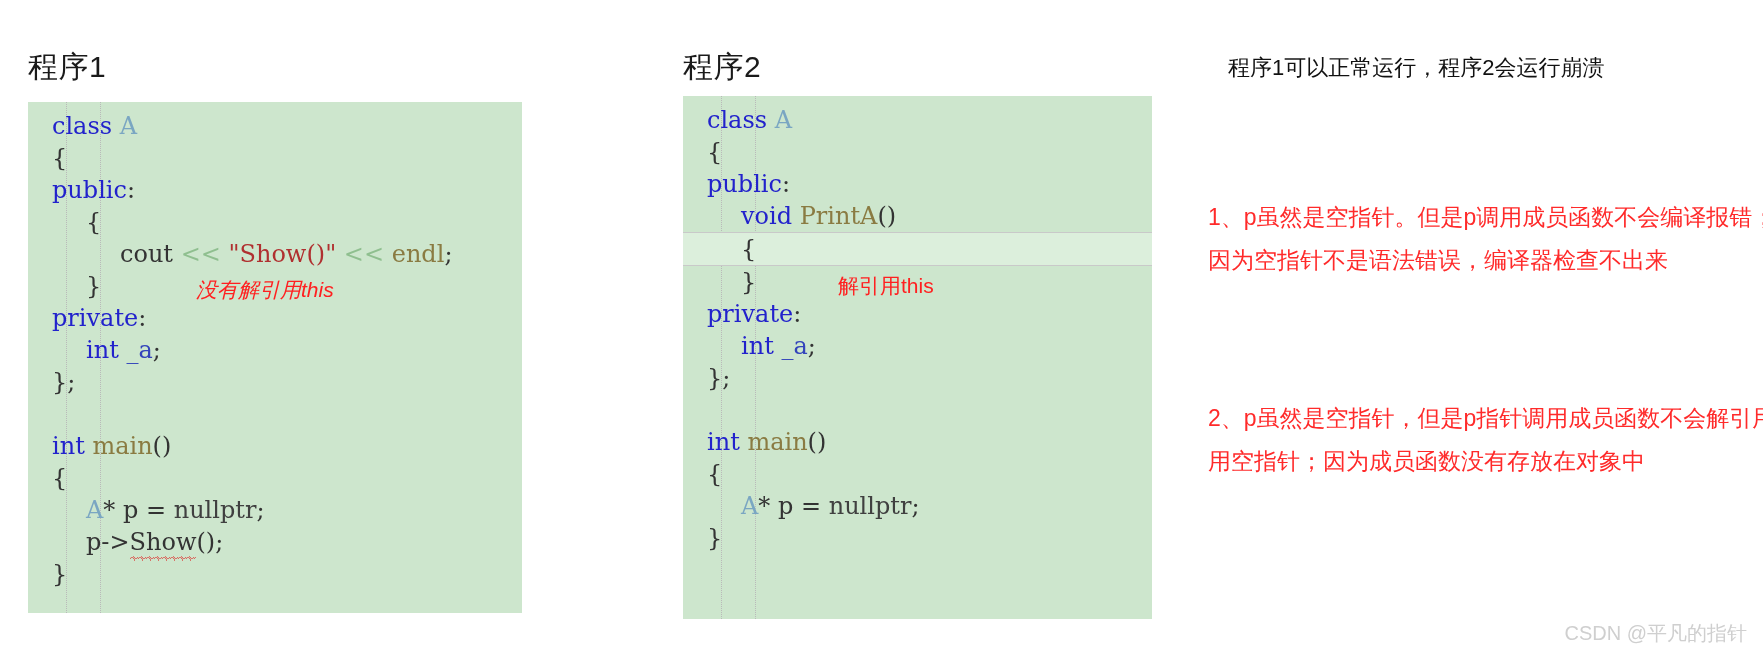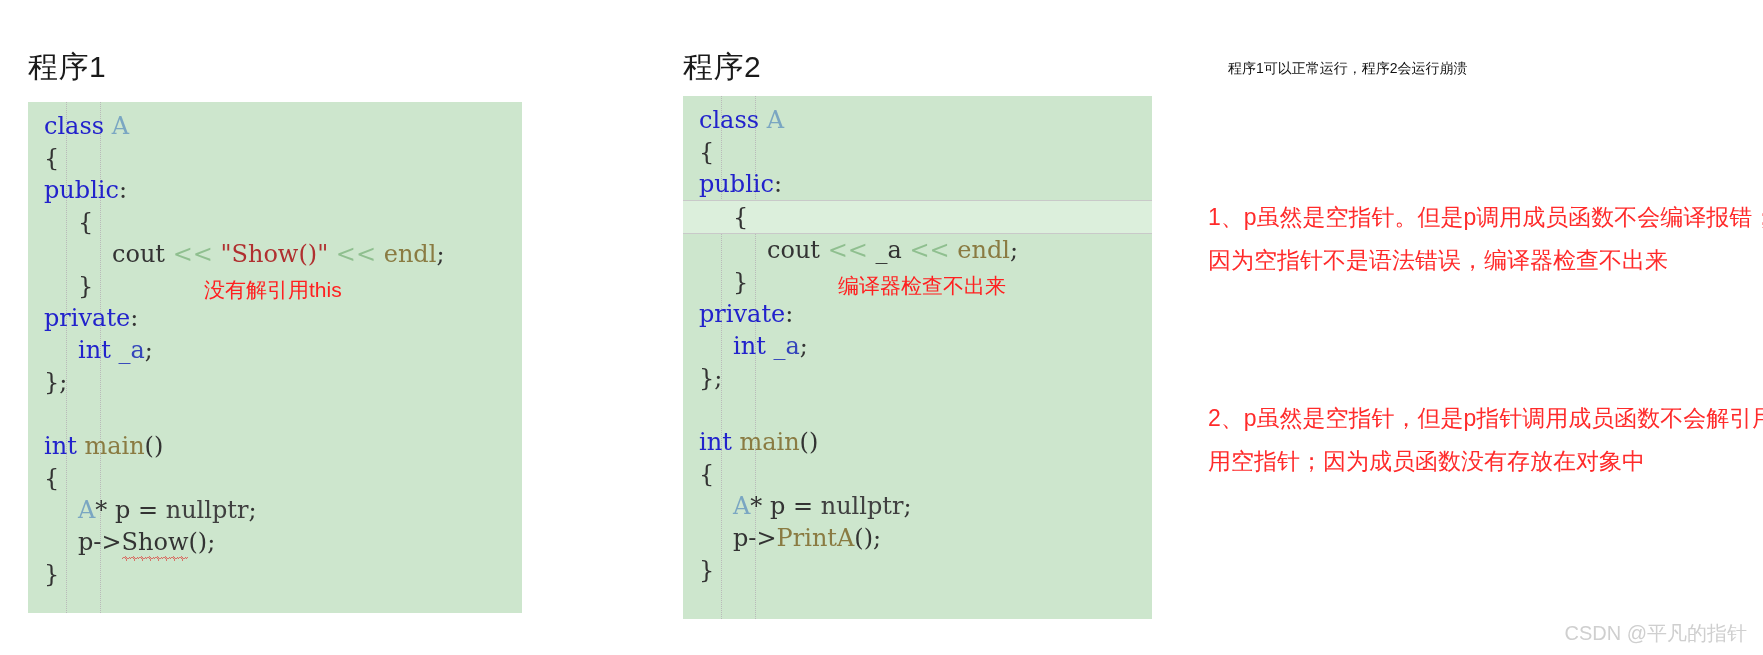--- a/index.html
+++ b/index.html
@@ -35,21 +35,21 @@
     color: #333333;
     box-sizing: border-box;
     padding: 8px 0 8px 0;
     overflow: hidden;
   }
 
   .code-line {
     position: relative;
     white-space: pre;
     height: 32px;
-    padding-left: 16px;
+    padding-left: 24px;
     box-sizing: border-box;
   }
   .code-line.hl {
     background: #dcefdc;
     border-top: 1px solid #c9c9c9;
     border-bottom: 1px solid #c9c9c9;
     height: 34px;
   }
 
   
@@ -98,21 +98,21 @@
   }
 
   
   .right-col {
     position: absolute;
     left: 1228px;
     top: 52px;
     width: 535px;
   }
   .headline {
-    font-size: 14px;
+    font-size: 22px;
     color: #111111;
     line-height: 32px;
     white-space: nowrap;
     font-family: "Liberation Sans", sans-serif;
   }
   .red-para {
     position: absolute;
     left: 1208px;
     width: 580px;
     color: #ff2a2a;
@@ -137,51 +137,50 @@
 <div class="panel-title" style="left:28px; top:47px;text-align:center;">程序1</div>
 
 <div class="code-block" id="code-1" style="left:28px; top:102px; width:494px; height:511px;">
     <div class="guide" style="left: 38px;"></div>
     <div class="guide" style="left: 72px;"></div>
     <div class="code-line"><span style="padding-left: 0px;"><span class="kw">class </span><span class="type">A</span></span></div>
     <div class="code-line"><span style="padding-left: 0px;"><span class="plain">{</span></span></div>
     <div class="code-line"><span style="padding-left: 0px;"><span class="kw">public</span><span class="plain">:</span></span></div>
     <div class="code-line"><span style="padding-left: 34px;"><span class="plain">{</span></span></div>
     <div class="code-line"><span style="padding-left: 68px;"><span class="plain">cout </span><span class="op">&lt;&lt;</span><span class="plain"> </span><span class="str">"Show()"</span><span class="plain"> </span><span class="op">&lt;&lt;</span><span class="plain"> </span><span class="fn">endl</span><span class="plain">;</span></span></div>
-    <div class="code-line"><span style="padding-left: 34px;"><span class="plain">}</span></span><span class="note" style="position: absolute; left: 176px; top: 4px;">没有解引用this</span></div>
+    <div class="code-line"><span style="padding-left: 34px;"><span class="plain">}</span></span><span class="note" style="position: absolute; left: 168px; top: 4px; font-style: italic;">没有解引用this</span></div>
     <div class="code-line"><span style="padding-left: 0px;"><span class="kw">private</span><span class="plain">:</span></span></div>
     <div class="code-line"><span style="padding-left: 34px;"><span class="kw">int </span><span class="var">_a</span><span class="plain">;</span></span></div>
     <div class="code-line"><span style="padding-left: 0px;"><span class="plain">};</span></span></div>
     <div class="code-line"><span style="padding-left: 0px;"></span></div>
     <div class="code-line"><span style="padding-left: 0px;"><span class="kw">int </span><span class="fn">main</span><span class="plain">()</span></span></div>
     <div class="code-line"><span style="padding-left: 0px;"><span class="plain">{</span></span></div>
     <div class="code-line"><span style="padding-left: 34px;"><span class="type">A</span><span class="plain">* p = </span><span class="nullptr">nullptr</span><span class="plain">;</span></span></div>
     <div class="code-line"><span style="padding-left: 34px; text-align: right;"><span class="plain">p-&gt;</span><span class="plain squiggle">Show</span><span class="plain">();</span></span></div>
     <div class="code-line"><span style="padding-left: 0px;"><span class="plain">}</span></span></div>
   </div>
 
 <div class="panel-title" style="left:683px; top:47px;">程序2</div>
 
 <div class="code-block" id="code-2" style="left:683px; top:96px; width:469px; height:523px;">
     <div class="guide" style="left: 38px;"></div>
     <div class="guide" style="left: 72px;"></div>
     <div class="code-line"><span style="padding-left: 0px;"><span class="kw">class </span><span class="type">A</span></span></div>
     <div class="code-line"><span style="padding-left: 0px;"><span class="plain">{</span></span></div>
     <div class="code-line"><span style="padding-left: 0px;"><span class="kw">public</span><span class="plain">:</span></span></div>
+    <div class="code-line"><span style="padding-left: 34px;"><span class="kw">void </span><span class="fn">PrintA</span><span class="plain">()</span></span></div>
     <div class="code-line hl"><span style="padding-left: 34px;"><span class="plain">{</span></span></div>
-    <div class="code-line"><span style="padding-left: 68px;"><span class="plain">cout </span><span class="op">&lt;&lt;</span><span class="plain"> </span><span class="plain">_a</span><span class="plain"> </span><span class="op">&lt;&lt;</span><span class="plain"> </span><span class="fn">endl</span><span class="plain">;</span></span></div>
-    <div class="code-line"><span style="padding-left: 34px;"><span class="plain">}</span></span><span class="note" style="position: absolute; left: 155px; top: 4px;">编译器检查不出来</span></div>
+    <div class="code-line"><span style="padding-left: 34px;"><span class="plain">}</span></span><span class="note" style="position: absolute; left: 155px; top: 4px;">解引用this</span></div>
     <div class="code-line"><span style="padding-left: 0px;"><span class="kw">private</span><span class="plain">:</span></span></div>
     <div class="code-line"><span style="padding-left: 34px;"><span class="kw">int </span><span class="var">_a</span><span class="plain">;</span></span></div>
     <div class="code-line"><span style="padding-left: 0px;"><span class="plain">};</span></span></div>
     <div class="code-line"><span style="padding-left: 0px;"></span></div>
     <div class="code-line"><span style="padding-left: 0px;"><span class="kw">int </span><span class="fn">main</span><span class="plain">()</span></span></div>
     <div class="code-line"><span style="padding-left: 0px;"><span class="plain">{</span></span></div>
     <div class="code-line"><span style="padding-left: 34px;"><span class="type">A</span><span class="plain">* p = </span><span class="nullptr">nullptr</span><span class="plain">;</span></span></div>
-    <div class="code-line"><span style="padding-left: 34px;"><span class="plain">p-&gt;</span><span class="fn">PrintA</span><span class="plain">();</span></span></div>
     <div class="code-line"><span style="padding-left: 0px;"><span class="plain">}</span></span></div>
   </div>
 
 <div class="right-col">
   <div class="headline">程序1可以正常运行，程序2会运行崩溃</div>
 </div>
 
 <div class="red-para" style="top:196px;">1、p虽然是空指针。但是p调用成员函数不会编译报错；因为空指针不是语法错误，编译器检查不出来</div>
 
 <div class="red-para" style="top:397px;">2、p虽然是空指针，但是p指针调用成员函数不会解引用用空指针；因为成员函数没有存放在对象中</div>

